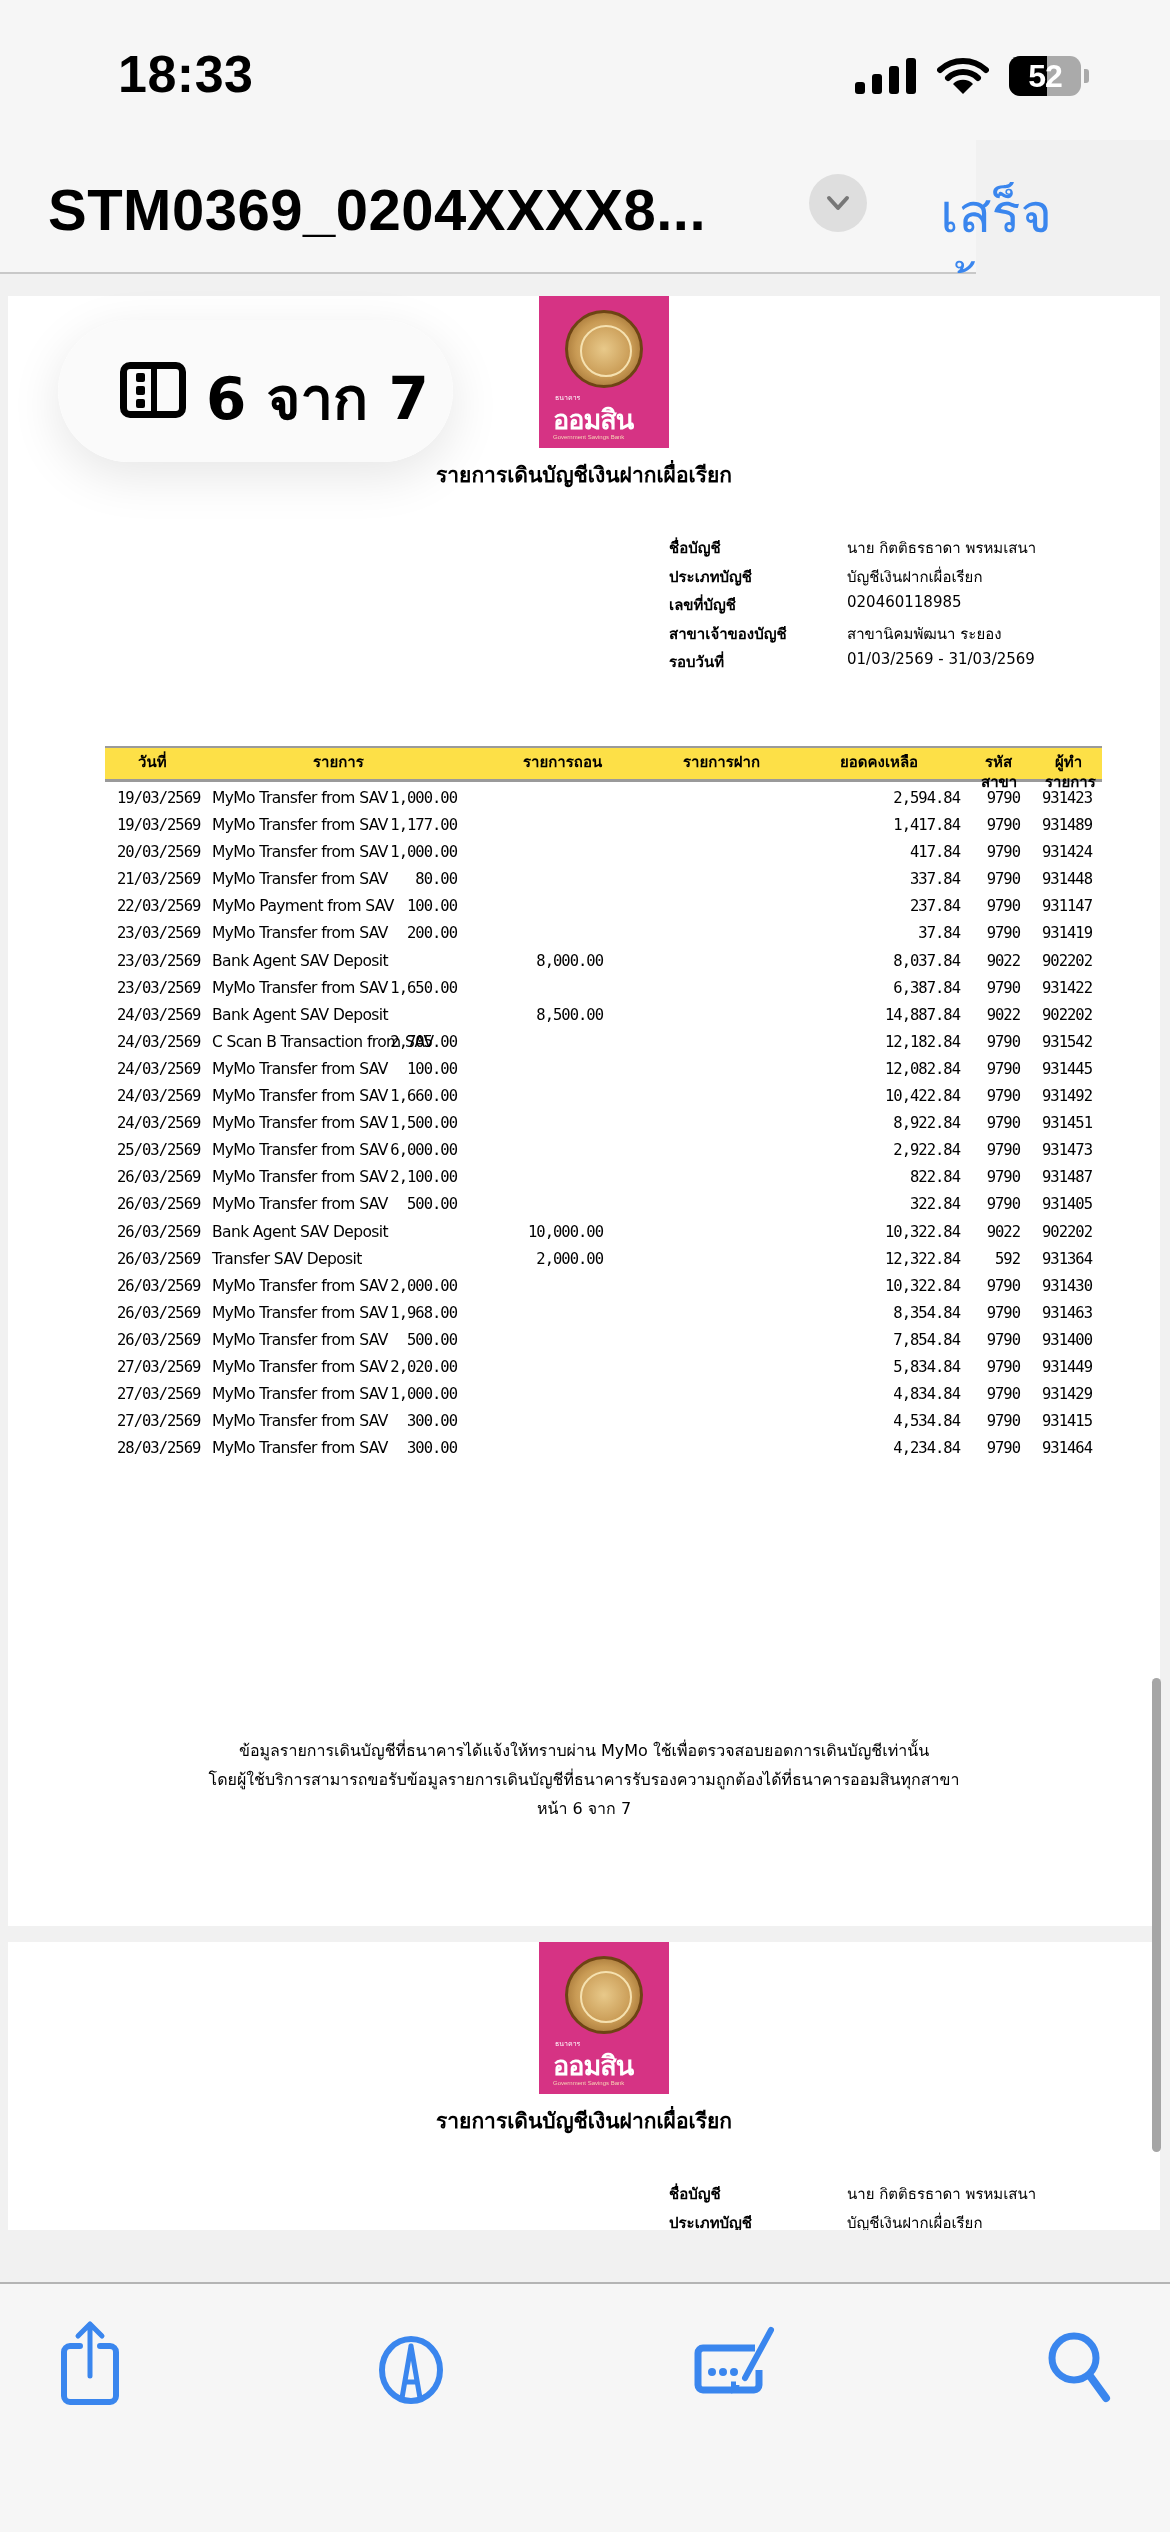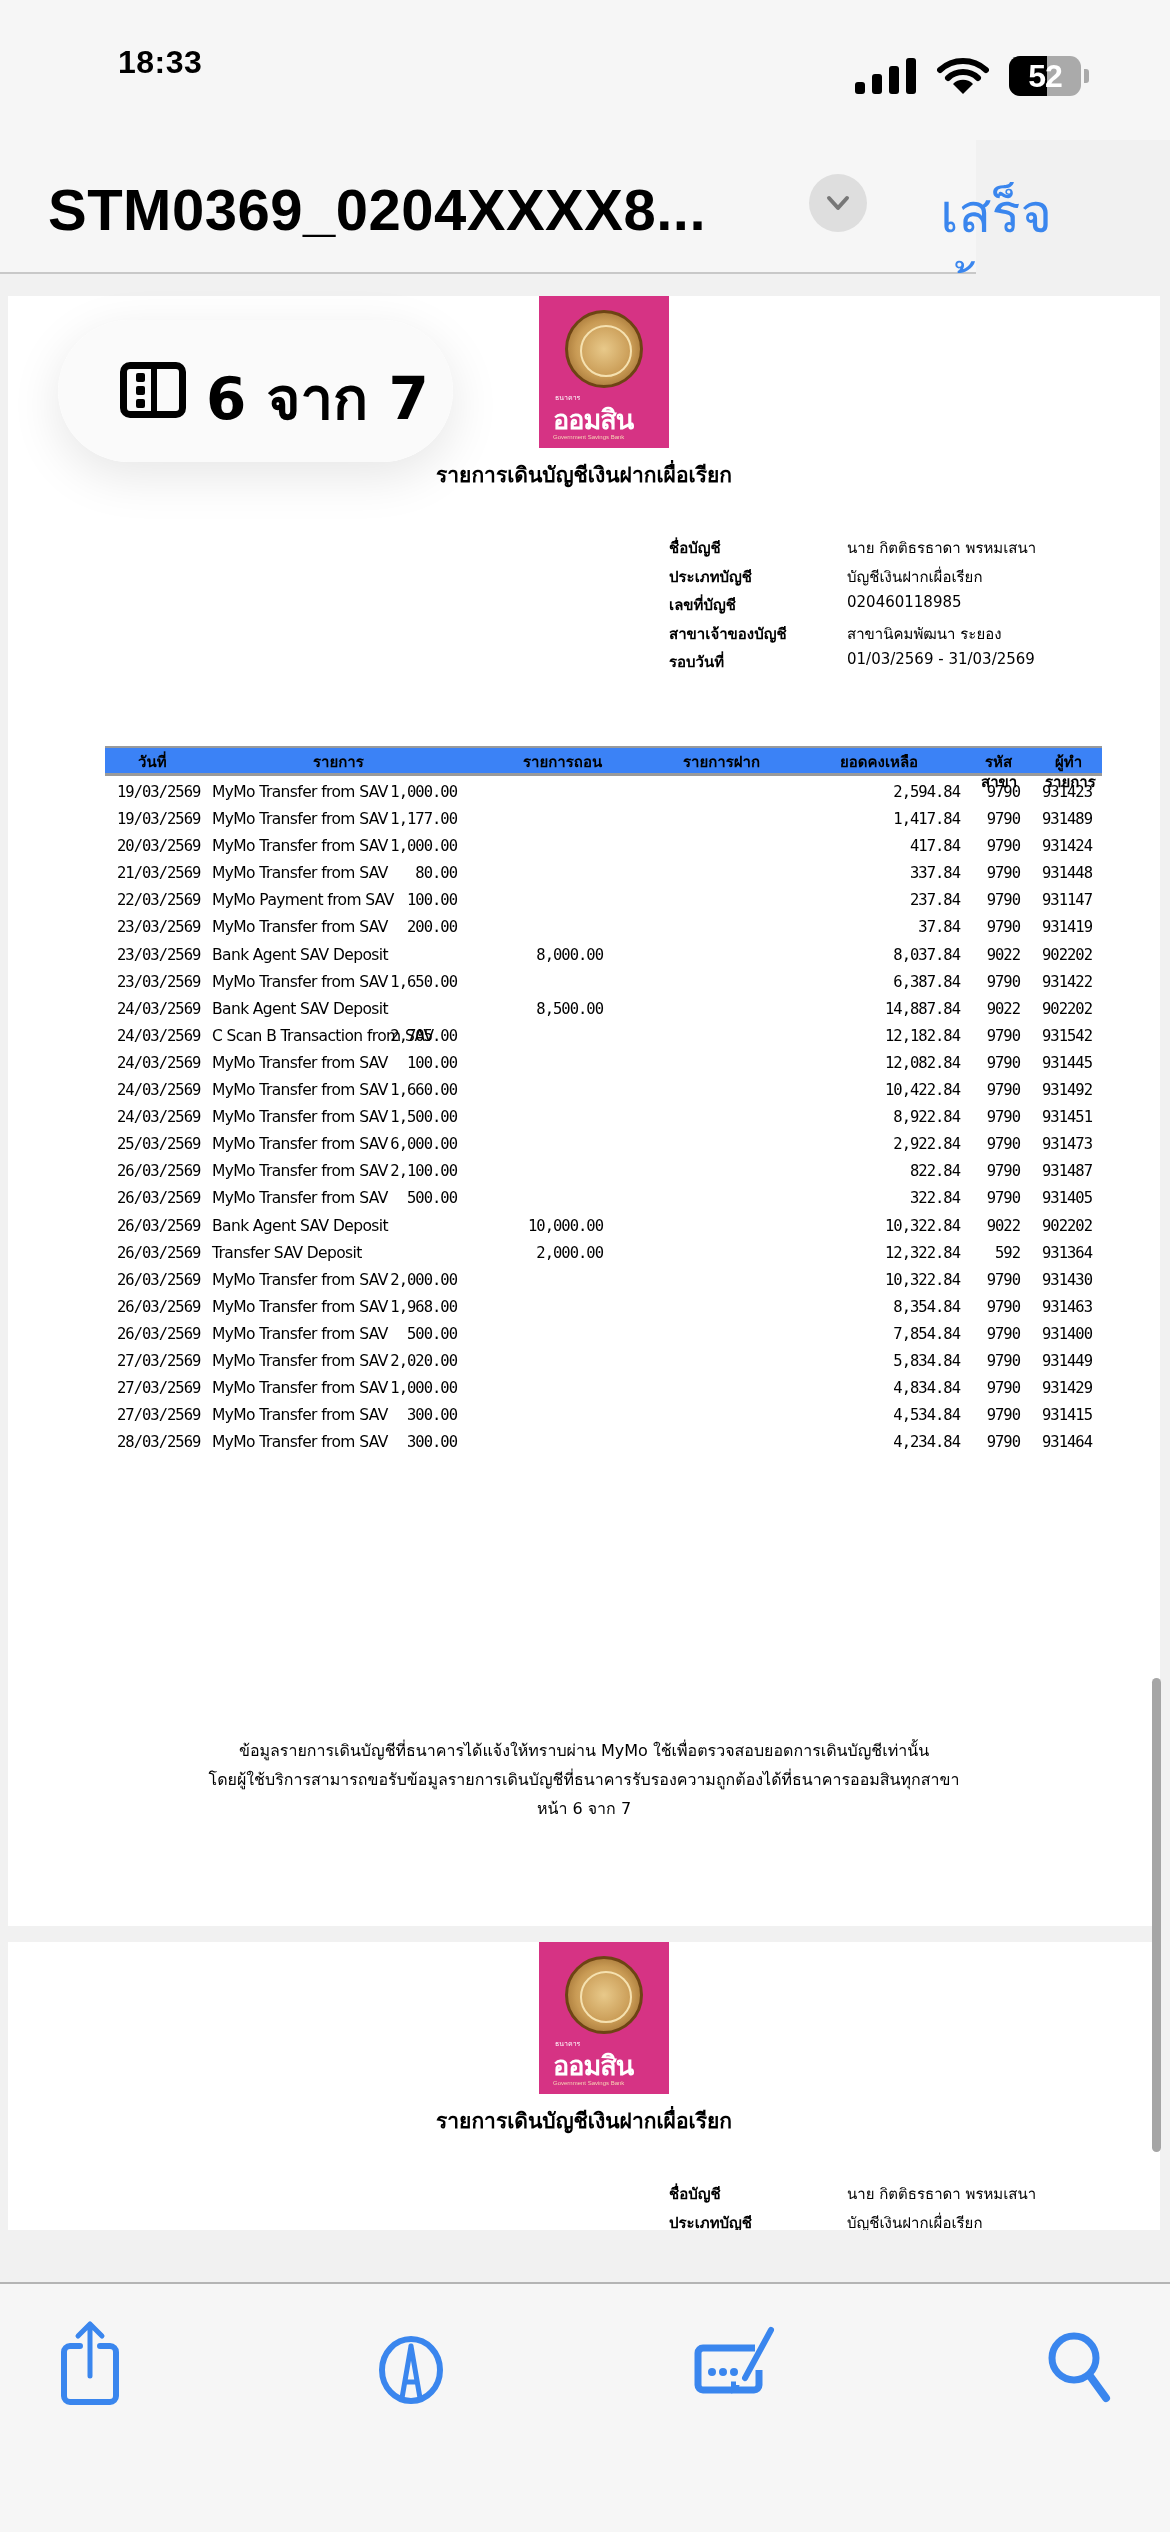--- a/index.html
+++ b/index.html
@@ -1,21 +1,21 @@
 <!DOCTYPE html>
 <html><head>
 <meta charset="utf-8">
 <style>
   * { box-sizing: border-box; margin: 0; padding: 0; }
   html, body { width: 1170px; height: 2532px; overflow: hidden; background: #f1f1f1; }
   body { position: relative; font-family: "Liberation Sans", sans-serif; color: #000; }
 
   
   .statusbar { position: absolute; left: 0; top: 0; width: 1170px; height: 140px; background: #f6f6f6; }
-  .time { position: absolute; left: 118px; top: 44px; font-size: 32px; font-weight: 700; letter-spacing: 0.5px; }
+  .time { position: absolute; left: 118px; top: 44px; font-size: 52px; font-weight: 700; letter-spacing: 0.5px; }
   .signal { position: absolute; left: 855px; top: 58px; width: 62px; height: 36px; }
   .signal span { position: absolute; bottom: 0; width: 10px; background: #000; border-radius: 3px; }
   .wifi { position: absolute; left: 937px; top: 56px; width: 52px; height: 40px; }
   .battery { position: absolute; left: 1009px; top: 56px; width: 72px; height: 40px; border-radius: 11px; overflow: hidden; background: #aaa; }
   .battery .fill { position: absolute; left: 0; top: 0; bottom: 0; width: 38px; background: #000; }
   .battery .pct { position: absolute; left: 0; right: 0; top: 2px; text-align: center; font-size: 32px; font-weight: 700; color: #fff; letter-spacing: -1px; }
   .battery-cap { position: absolute; left: 1084px; top: 69px; width: 5px; height: 14px; border-radius: 0 3px 3px 0; background: #aaa; }
 
   
   .navbar { position: absolute; left: 0; top: 140px; width: 976px; height: 134px; background: #f6f6f6; border-bottom: 2px solid #c8c8c8; }
@@ -38,21 +38,21 @@
   .logo .bank-en { position: absolute; left: 14px; top: 138px; font-size: 6px; color: #f6d5b5; }
 
   .stmt-title { position: absolute; left: 0; width: 1152px; text-align: center; font-size: 21px; font-weight: 700; font-family: "DejaVu Sans", sans-serif; }
 
   .info { position: absolute; left: 634px; font-size: 15px; font-family: "DejaVu Sans", sans-serif; margin-left: 27px; }
   .info-row { height: 28.5px; display: flex; }
   .info-label { width: 178px; font-weight: 700; }
   .info-value { }
 
   .tbl { position: absolute; left: 97px; top: 450px; width: 997px; font-family: "DejaVu Sans", sans-serif; font-size: 15.5px; }
-  .tbl-head { position: relative; height: 30px; background: #3b82f6; border-top: 2px solid #9a9a9a; border-bottom: 3px solid #9a9a9a; font-weight: 700; font-size: 15px; }
+  .tbl-head { position: relative; height: 36px; background: #fde047; border-top: 2px solid #9a9a9a; border-bottom: 3px solid #9a9a9a; font-weight: 700; font-size: 15px; }
   .tbl-head span { position: absolute; top: 2px; }
   .tbl-body { padding-top: 3px; }
   .tr { position: relative; height: 27.1px; font-family: "DejaVu Sans Mono", "DejaVu Sans", monospace; font-size: 15.5px; letter-spacing: -1px; }
   .tr span { position: absolute; top: 4px; white-space: nowrap; }
   .c-date { left: 12px; }
   .c-desc { left: 107px; font-family: "DejaVu Sans", sans-serif !important; letter-spacing: -0.6px; }
   .c-wd { right: 645px; text-align: right; }
   .c-dep { right: 499px; text-align: right; }
   .c-bal { right: 142px; text-align: right; }
   .c-br { right: 82px; text-align: right; }

